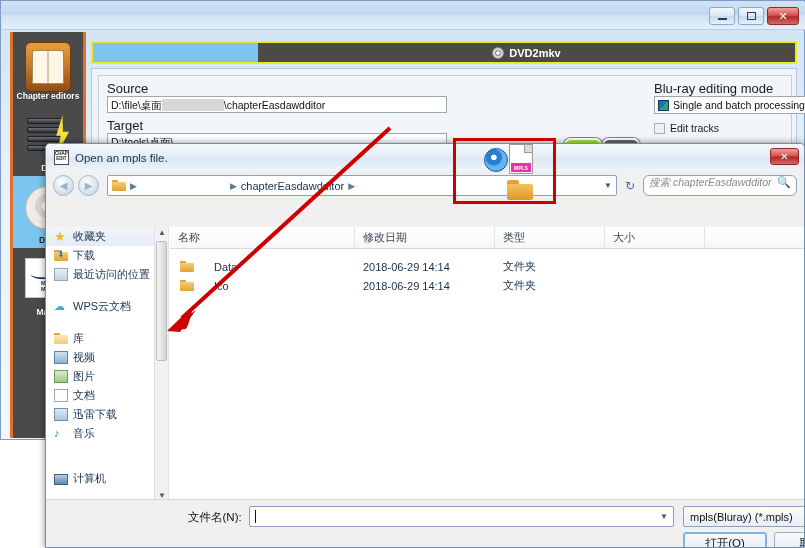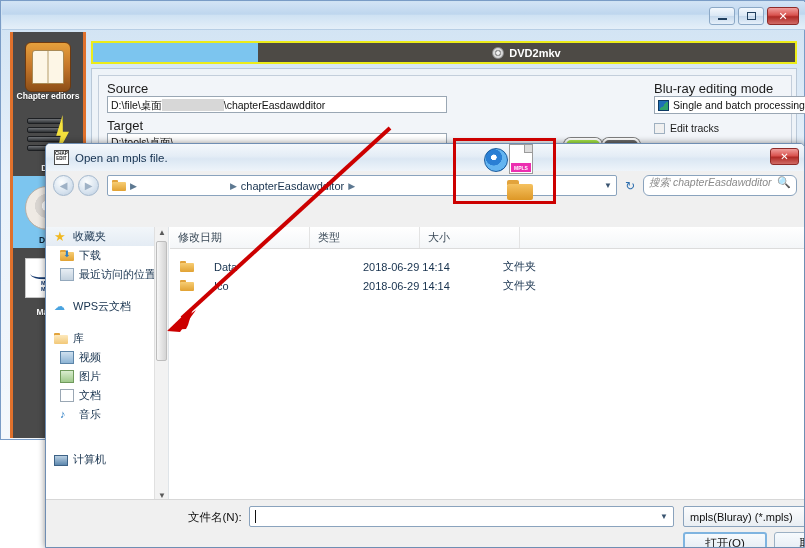--- a/index.html
+++ b/index.html
@@ -286,21 +286,21 @@
   .navpane {
     position: absolute; left: 0; top: 0; width: 123px; height: 274px;
     background: #ffffff; border-right: 1px solid #dfe4e8; overflow: hidden;
   }
   .nav-row {
     display: flex; align-items: center; gap: 5px; height: 19px;
     font-size: 11px; color: #16314d; padding-left: 10px;
   }
   .nav-row.head { font-weight: normal; padding-left: 8px; }
   .nav-row.head.active { background: linear-gradient(to bottom,#f2f6fa,#e4ecf4); }
-  .nav-row.indent { padding-left: 14px; }
+  .nav-row.indent { padding-left: 8px; }
   .nav-spacer { height: 13px; }
   .nico { width: 14px; height: 13px; flex: none; position: relative; }
   .nico.star { color: #f0b822; font-size: 13px; line-height: 13px; }
   .nico.folder .tb { position:absolute; left:0; top:1px; width:6px; height:3px; background:#e2a33c; border-radius:1px 1px 0 0;}
   .nico.folder .bd { position:absolute; left:0; top:3px; width:14px; height:9px; background:linear-gradient(to bottom,#f7cd74,#e1a233); border-radius:1px;}
   .nico.folder.open .bd { background: linear-gradient(to bottom,#fde9bd,#f2c878); }
   .nico.dl:after { content:'⬇'; position: absolute; left: 3px; top: 0px; font-size: 9px; color: #2f7fc4; }
   .nico.desk { background: linear-gradient(to bottom,#7fb5e2,#2b6da9); border:1px solid #1d4f7e; height: 11px; margin-top:1px;}
   .nico.recent { background: linear-gradient(to bottom,#e8eef4,#c3d1de); border:1px solid #93a8bc; }
   .nico.cloud { color: #4aa3df; font-size: 11px; line-height: 13px; }
@@ -551,39 +551,44 @@
         </div>
         <div class="nav-row indent">
           <span class="nico pic"></span>
           <span>图片</span>
         </div>
         <div class="nav-row indent">
           <span class="nico doc"></span>
           <span>文档</span>
         </div>
         <div class="nav-row indent">
+          <span class="nico dlm"></span>
+          <span>迅雷下载</span>
+        </div>
+        <div class="nav-row indent">
           <span class="nico music">♪</span>
           <span>音乐</span>
         </div>
         <div class="nav-spacer"></div>
         <div class="nav-spacer"></div>
         <div class="nav-row head">
           <span class="nico comp"></span>
           <span>计算机</span>
         </div>
 
         <div class="nav-scroll">
           <span class="au">▲</span>
           <span class="thumb"></span>
           <span class="ad">▼</span>
         </div>
       </div>
 
       <div class="filelist">
         <div class="col-head">
+          <div class="c-name">名称</div>
           <div class="c-date">修改日期</div>
           <div class="c-type">类型</div>
           <div class="c-size">大小</div>
           <div class="c-rest"></div>
         </div>
         <div style="height:8px"></div>
         <div class="file-row">
           <div class="c-name">
             <span class="crumb-folder">
                 <span class="tb"></span>

